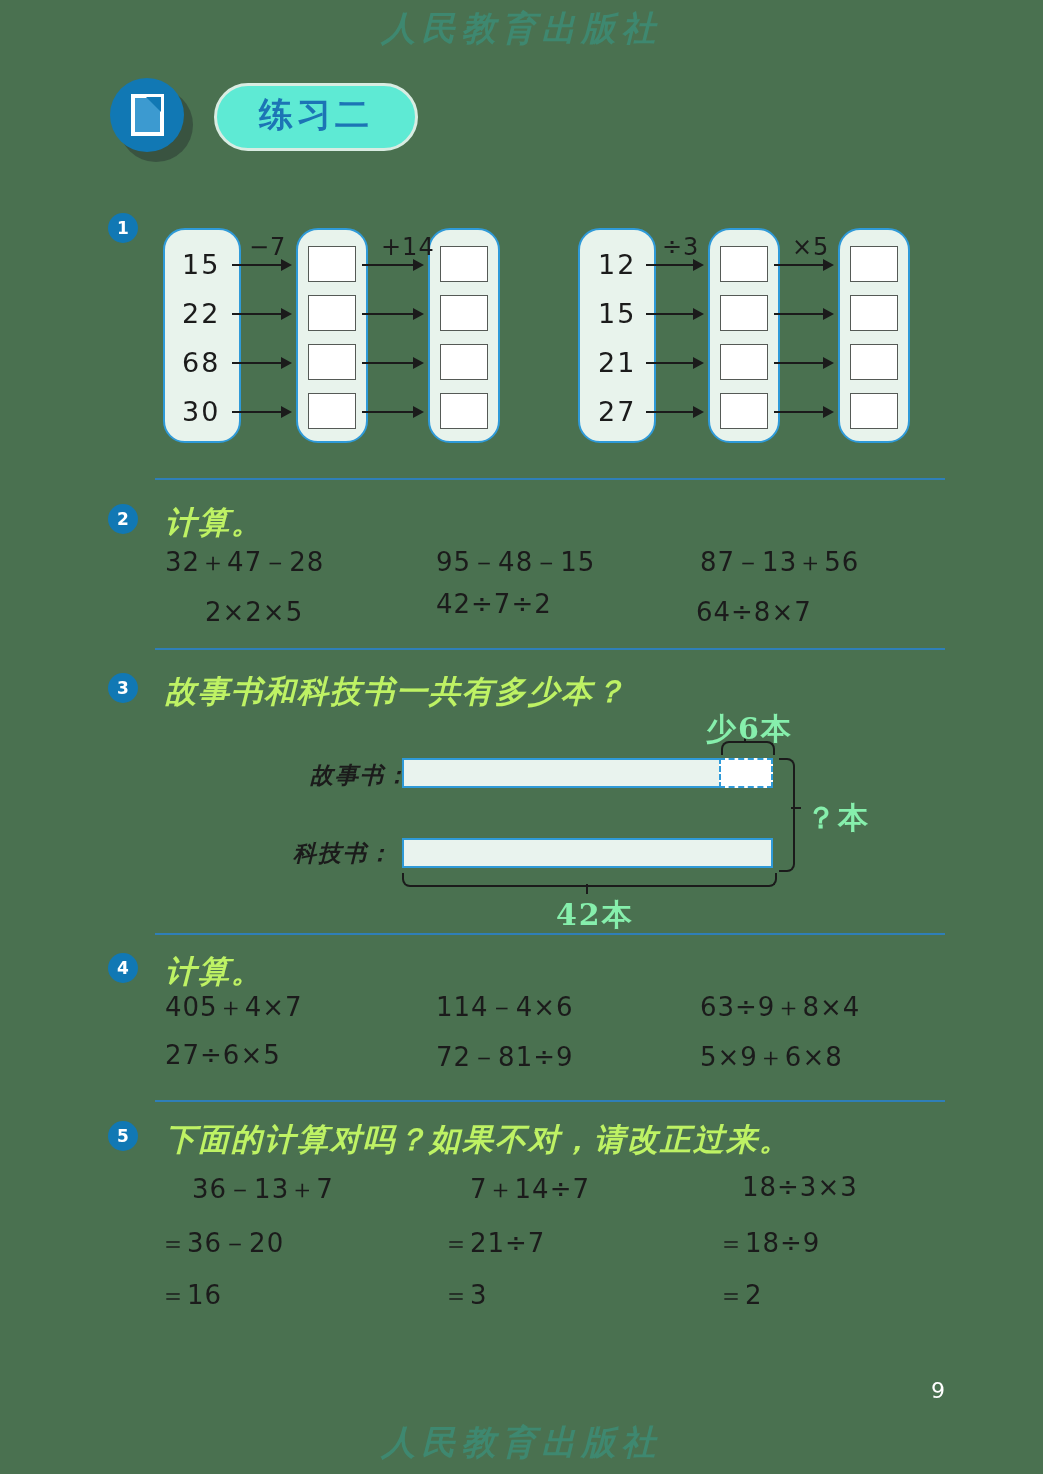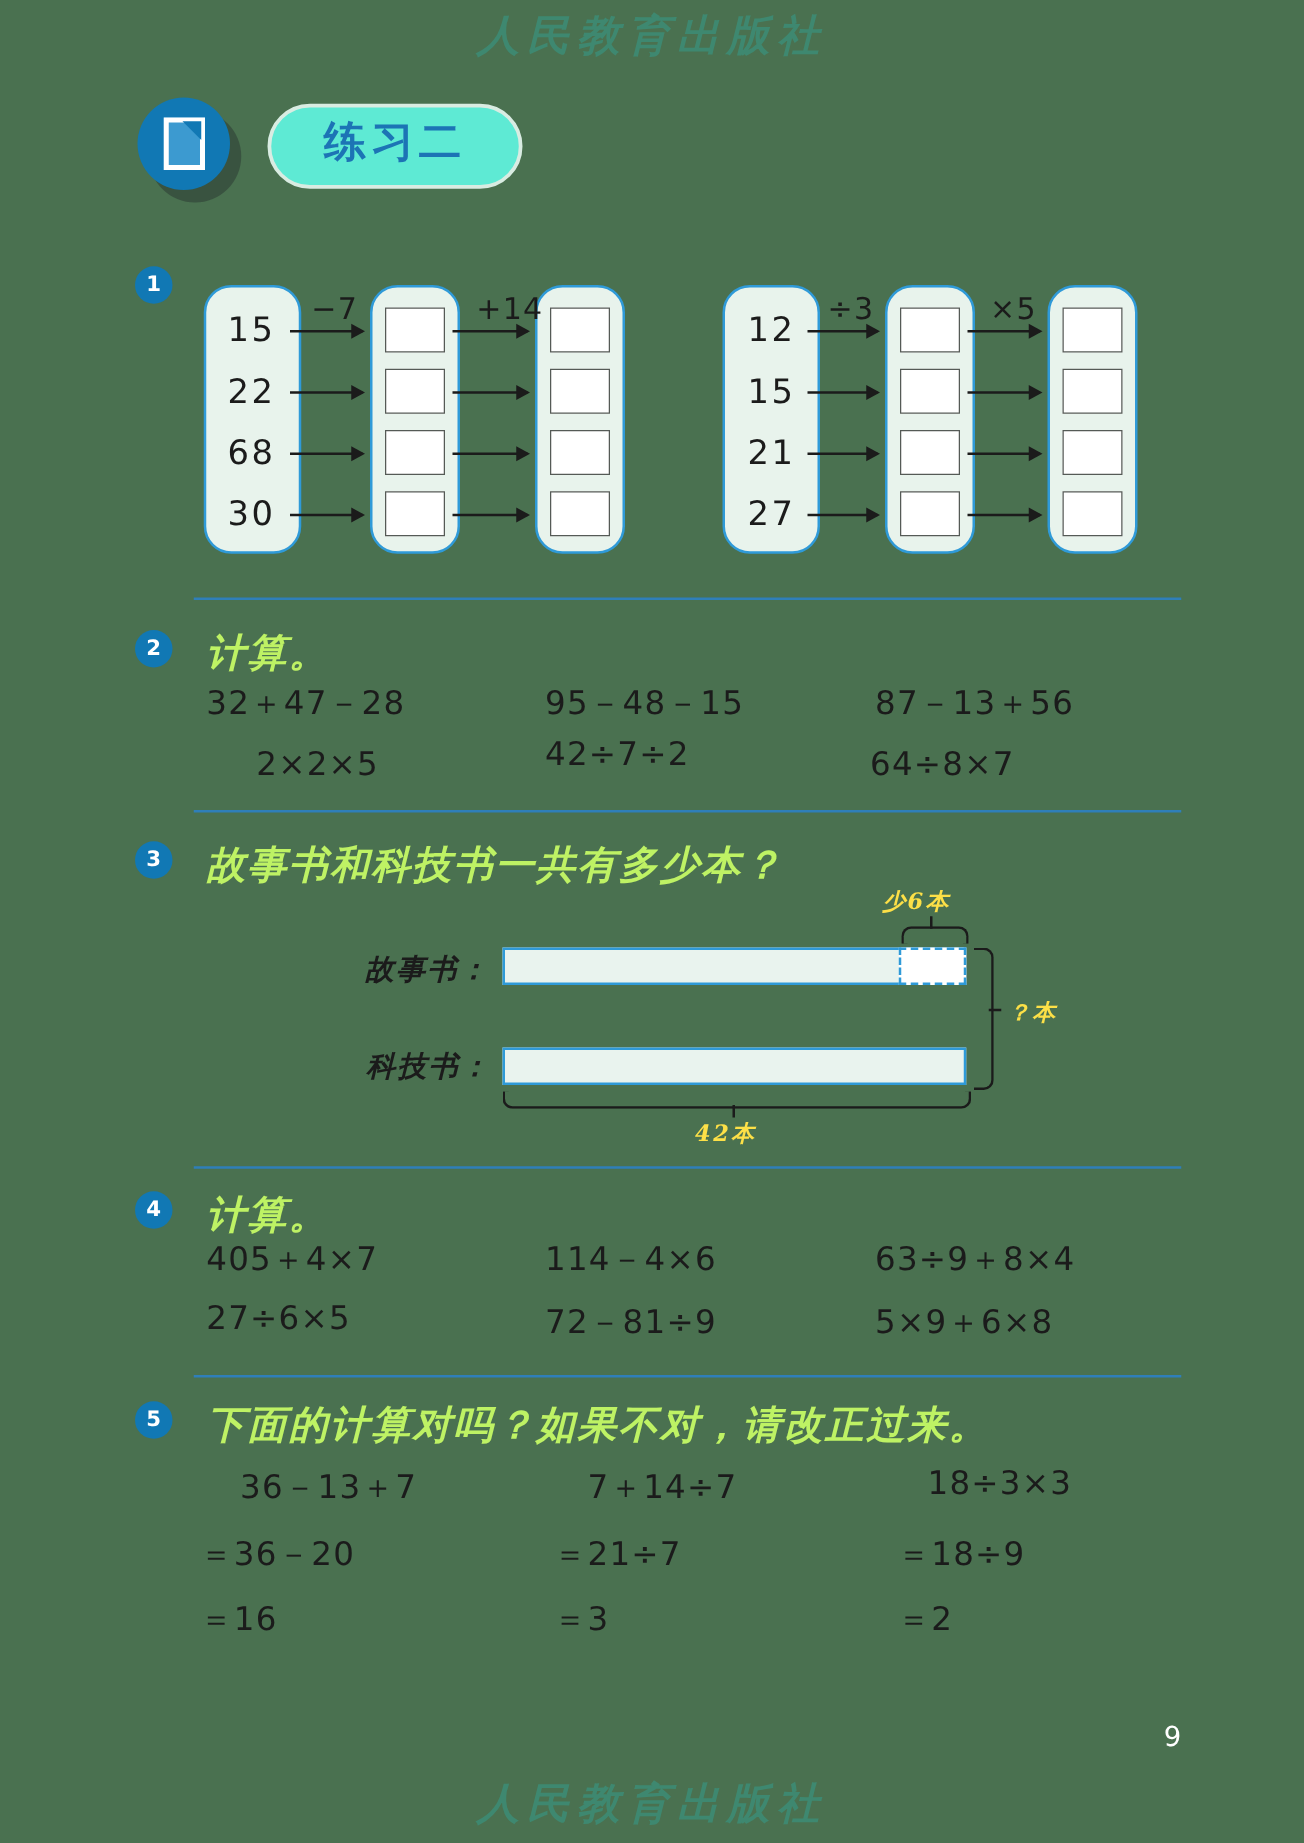--- a/index.html
+++ b/index.html
@@ -201,24 +201,23 @@
   }
   .bar-dashed {
     position: absolute;
     background: #ffffff;
     border: 2px dashed #2f9ad8;
     box-sizing: border-box;
   }
   .cn-annot {
     position: absolute;
     font-family: "DejaVu Serif", serif;
-    font-style: italic;
-    font-weight: 700;
-    font-size: 18px;
-    color: #fde047;
+    font-weight: 700;
+    font-size: 30px;
+    color: #86efac;
     letter-spacing: 2px;
     white-space: nowrap;
   }
   .brace {
     position: absolute;
     border: 2px solid #1b1b1b;
   }
   .brace-top {
     border-bottom: none;
     border-left: 2px solid #1b1b1b;
@@ -351,21 +350,21 @@
 <div class="expr" style="left:165px; top:597px;margin-left:40px;">2×2×5</div>
 <div class="expr" style="left:436px; top:589px;">42÷7÷2</div>
 <div class="expr" style="left:672px; top:597px;margin-left:24px;">64÷8×7</div>
 
 <div class="divider" style="top:648px;"></div>
 
 <div class="qnum" style="left:108px; top:673px;">3</div>
 <div class="prompt" style="left:165px; top:671px;">故事书和科技书一共有多少本？</div>
 
 <div>
-  <div class="bar-label" style="left:292px; top:760px;">故事书：</div>
+  <div class="bar-label" style="left:310px; top:760px;">故事书：</div>
   <div class="bar" style="left:402px; top:758px; width:371px; height:30px;"></div>
   <div class="bar-dashed" style="left:719px; top:758px; width:54px; height:30px;"></div>
 
   <div class="bar-label" style="left:293px; top:838px;">科技书：</div>
   <div class="bar" style="left:402px; top:838px; width:371px; height:30px;"></div>
 
   <div class="brace brace-top" style="left:721px; top:741px; width:50px; height:12px;"></div>
   <div class="brace-tick" style="left:744px; top:733px; width:2px; height:10px;"></div>
   <div class="cn-annot" style="left:706px; top:709px;">少6本</div>
 

